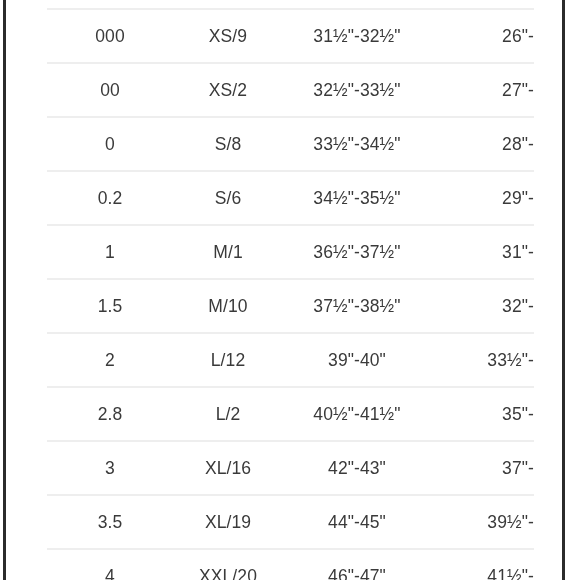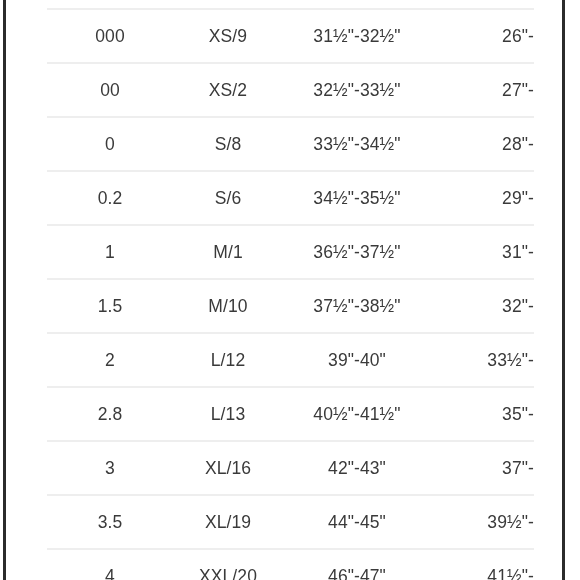--- a/index.html
+++ b/index.html
@@ -129,21 +129,21 @@
             <td>32"-33"</td>
           </tr>
           <tr>
             <td>2</td>
             <td>L/12</td>
             <td>39"-40"</td>
             <td>33½"-34½"</td>
           </tr>
           <tr>
             <td>2.8</td>
-            <td>L/13</td>
+            <td>L/2</td>
             <td>40½"-41½"</td>
             <td>35"-36"</td>
           </tr>
           <tr>
             <td>3</td>
             <td>XL/16</td>
             <td>42"-43"</td>
             <td>37"-38"</td>
           </tr>
           <tr>

